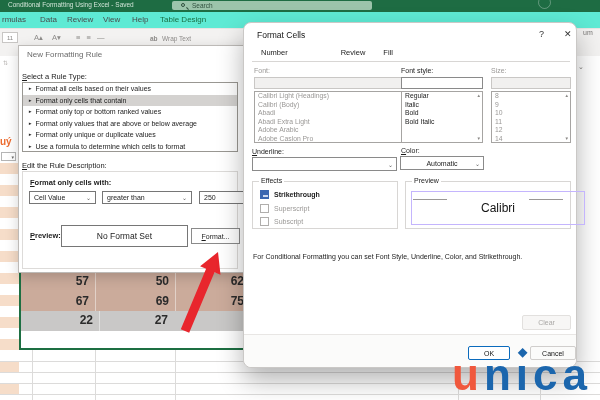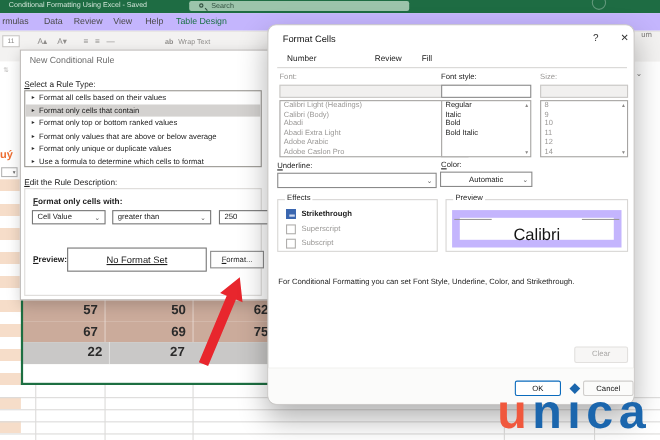--- a/index.html
+++ b/index.html
@@ -15,21 +15,21 @@
   .titlebar { position:absolute; left:0; top:0; width:600px; height:12px; background:#1e6c43; }
   .titlebar-title { position:absolute; left:8px; top:1px; font-size:6.5px; color:#cfe3d6; white-space:nowrap; }
   .search-pill { position:absolute; left:172px; top:1px; width:200px; height:9px; background:#9cc4ab;
                  border-radius:2px; font-size:6.5px; color:#2f4f3e; line-height:9px; padding-left:20px; }
   .mag { position:absolute; left:9px; top:2px; width:4px; height:4px; border:1px solid #2f4f3e; border-radius:50%; }
   .mag::after { content:""; position:absolute; left:3.5px; top:3.5px; width:3px; height:1px; background:#2f4f3e; transform:rotate(45deg); }
   .titlebar-avatar { position:absolute; left:538px; top:-4px; width:13px; height:13px;
                      border:1px solid rgba(255,255,255,.3); border-radius:50%; }
 
   
-  .menubar { position:absolute; left:0; top:12px; width:600px; height:16px; background:#c4b5fd; }
+  .menubar { position:absolute; left:0; top:12px; width:600px; height:16px; background:#5eead4; }
   .menu-item { position:absolute; top:3px; font-size:8px; color:#4a4a4a; white-space:nowrap; }
   .menu-item.green { color:#1a7044; }
 
   
   .ribbon { position:absolute; left:0; top:28px; width:600px; height:28px; background:#f3f2f1; border-top:1px solid #e7e5e3; }
   .rb-size { position:absolute; left:2px; top:3px; width:16px; height:11px; border:1px solid #c8c6c4; background:#fff;
              font-size:6px; color:#8a8886; text-align:center; line-height:10px; }
   .rb-glyph { position:absolute; font-size:7.5px; color:#8f8d8b; white-space:nowrap; }
   .rb-wrap  { position:absolute; font-size:6.5px; color:#8f8d8b; white-space:nowrap; }
   .rb-right { position:absolute; font-size:7px; color:#7a7876; }
@@ -67,21 +67,21 @@
   .nfr-list { position:absolute; left:3px; top:36px; width:216px; height:70px; border:1px solid #999792; background:#fff; overflow:hidden; }
   .nfr-item { height:11.6px; line-height:11.6px; font-size:7px; color:#1c1c1c; padding-left:5px; white-space:nowrap; }
   .nfr-item .arr { font-size:4.5px; vertical-align:1px; margin-right:3px; color:#2b2b2b; }
   .nfr-item.sel { background:#d4d2d0; }
   .nfr-group { position:absolute; left:3px; top:125px; width:216px; height:98px; border:1px solid #dddbd9; }
   .nfr-bold { position:absolute; font-size:7.5px; font-weight:bold; color:#1c1c1c; }
   .dd { position:absolute; height:13px; border:1px solid #767676; background:#fff; font-size:7px; color:#1c1c1c;
         display:flex; align-items:center; padding:0 4px; }
   .dd .chev { margin-left:auto; font-size:6px; color:#5a5a5a; }
   .nfr-preview-box { position:absolute; left:42px; top:179px; width:127px; height:22px; border:1px solid #767676;
-                     font-size:8.5px; color:#1c1c1c; text-align:center; line-height:21px;text-decoration:underline; }
+                     font-size:8.5px; color:#1c1c1c; text-align:center; line-height:21px; }
   .nfr-format-btn { position:absolute; left:172px; top:182px; width:49px; height:16px; border:1px solid #8a8a8a;
                     background:#fefefe; font-size:7px; color:#1c1c1c; text-align:center; line-height:15px; }
 
   
   .red-arrow { position:absolute; left:168px; top:243px; z-index:15; }
 
   
   .fc { position:absolute; left:243px; top:22px; width:334px; height:346px; background:#fff;
         border:1px solid #cac8c6; border-radius:8px; box-shadow:0 12px 26px rgba(0,0,0,.30); z-index:20; }
   .fc-title { position:absolute; left:13px; top:7px; font-size:8.5px; color:#141414; }
@@ -101,22 +101,22 @@
   .fc-dd { position:absolute; height:14px; border:1px solid #8a8a8a; background:#fff; font-size:7px; color:#1c1c1c;
            display:flex; align-items:center; }
   .fc-dd .chev { position:absolute; right:3px; font-size:6px; color:#5a5a5a; }
   .fc-groupbox { position:absolute; border:1px solid #d8d6d4; }
   .fc-groupbox .gb-label { position:absolute; top:-5px; left:6px; background:#fff; padding:0 2px; font-size:7px; color:#1c1c1c; }
   .cb-row { position:absolute; left:7px; display:flex; align-items:center; gap:5px; }
   .cb { width:9px; height:9px; border:1px solid #b0aeac; background:#fff; position:relative; }
   .cb.checked { background:#3a66b0; border-color:#3a66b0; }
   .cb.checked::after { content:""; position:absolute; left:2px; top:3.5px; width:5px; height:2px; background:#cdd8ee; }
   .cb-label { font-size:7px; }
-  .fc-preview-inner { position:absolute; left:5px; top:9px; width:154px; height:34px; border:7px solid #c4b5fd;
-                      font-size:15px; color:#141414; text-align:center; line-height:32px; }
+  .fc-preview-inner { position:absolute; left:5px; top:9px; width:174px; height:34px; border:1px solid #c4b5fd;
+                      font-size:12px; color:#141414; text-align:center; line-height:32px; }
   .baseline { position:absolute; top:17px; width:34px; height:1px; background:#9a9896; }
   .fc-info { position:absolute; left:9px; top:230px; width:312px; font-size:7px; color:#1c1c1c; }
   .fc-footer { position:absolute; left:0; bottom:0; width:100%; height:33px; border-top:1px solid #e8e6e4;
                background:#fbfbfa; border-radius:0 0 8px 8px; }
   .fc-btn { position:absolute; font-size:7px; text-align:center; border-radius:2px; }
   .fc-clear { left:278px; top:292px; width:49px; height:15px; background:#f7f6f5; border:1px solid #e2e0de; color:#aaa8a6; line-height:14px; }
   .fc-ok { left:224px; top:323px; width:42px; height:14px; background:#fff; border:1px solid #0b6bbd; color:#141414; line-height:13px; }
   .fc-cancel { left:286px; top:323px; width:46px; height:14px; background:#fbfbfa; border:1px solid #d0cecc; color:#141414; line-height:13px; }
 
   
@@ -189,21 +189,21 @@
       <span class="xl-cell c3">75</span>
     </div>
     <div class="xl-row gray">
       <span class="xl-cell c2">22</span>
       <span class="xl-cell c3">27</span>
     </div>
   </div>
   <div class="sel-border"></div>
 
   <div class="nfr">
-    <div class="nfr-title">New Conditional Rule</div>
+    <div class="nfr-title">New Formatting Rule</div>
     <div class="nfr-label accel" style="left:3px;top:26px">Select a Rule Type:</div>
 
     <div class="nfr-list">
       <div class="nfr-item"><span class="arr">►</span><span>Format all cells based on their values</span></div>
       <div class="nfr-item sel"><span class="arr">►</span><span>Format only cells that contain</span></div>
       <div class="nfr-item"><span class="arr">►</span><span>Format only top or bottom ranked values</span></div>
       <div class="nfr-item"><span class="arr">►</span><span>Format only values that are above or below average</span></div>
       <div class="nfr-item"><span class="arr">►</span><span>Format only unique or duplicate values</span></div>
       <div class="nfr-item"><span class="arr">►</span><span>Use a formula to determine which cells to format</span></div>
     </div>

